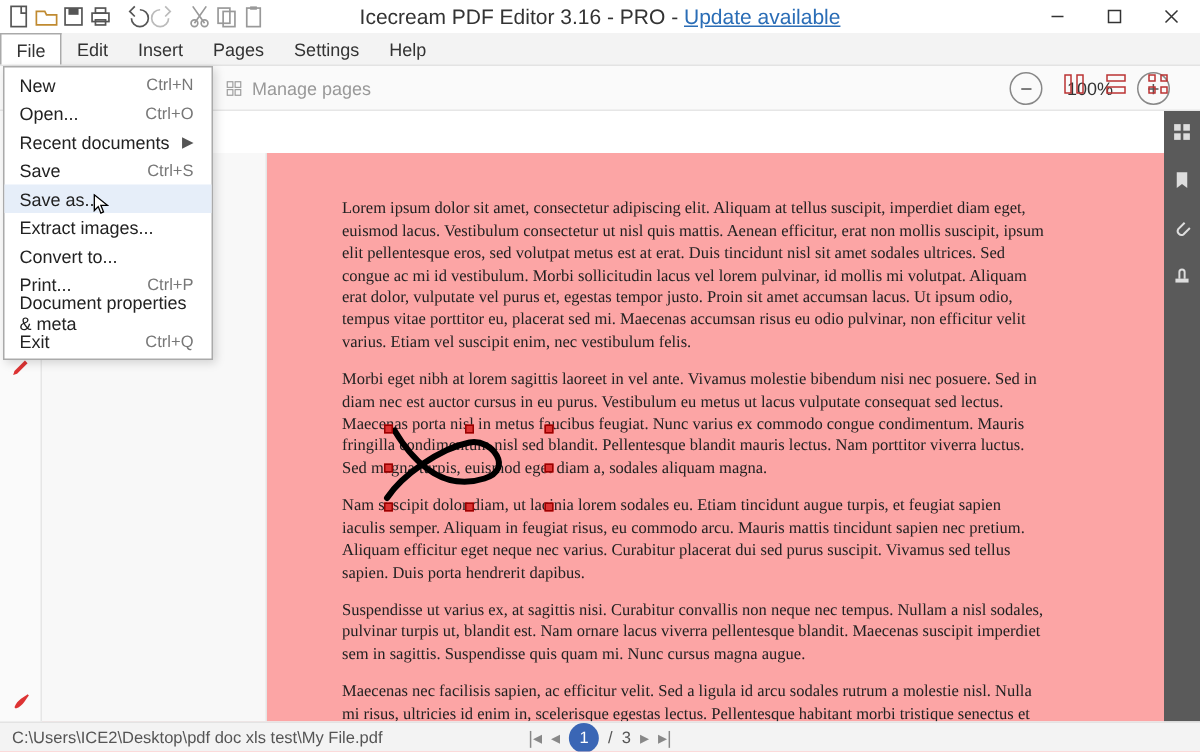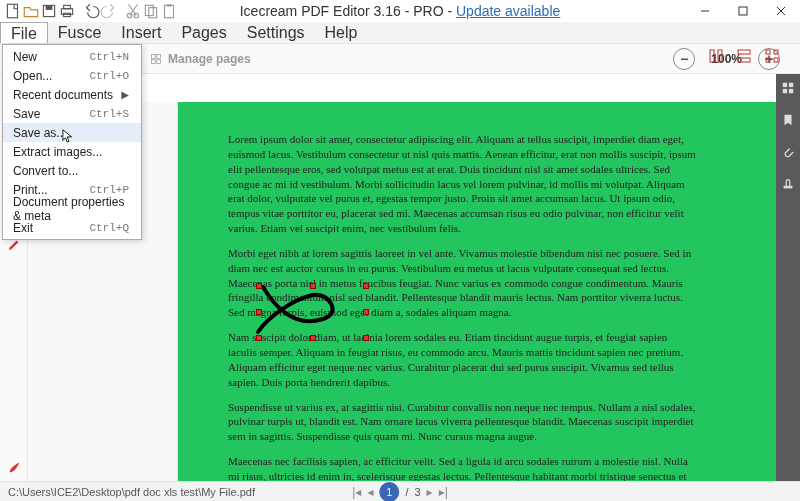--- a/index.html
+++ b/index.html
@@ -11,25 +11,25 @@
   .tb-ico { width: 18px; height: 18px; display: flex; align-items: center; justify-content: center; color: #444; }
   .tb-sep { width: 6px; }
   .titlebar-center { position: absolute; left: 0; right: 0; text-align: center; pointer-events: none; font-size: 14px; color: #333; }
   .titlebar-center a { color: #2a6db6; text-decoration: underline; pointer-events: auto; }
   .win-controls { margin-left: auto; display: flex; }
   .win-btn { width: 38px; height: 22px; display: flex; align-items: center; justify-content: center; font-size: 12px; color: #333; }
   .win-btn svg { width: 10px; height: 10px; }
 
   
   .menubar { height: 22px; background: #f3f3f3; display: flex; align-items: stretch; border-bottom: 1px solid #e3e3e3; }
-  .menu-item { padding: 0 10px; line-height: 22px; font-size: 16px; color: #333; }
+  .menu-item { padding: 0 10px; line-height: 22px; font-size: 12px; color: #333; }
   .menu-item.open { background: #fff; border: 1px solid #aaa; border-bottom: none; position: relative; z-index: 11; }
 
   
-  .subbar { height: 30px; background: #fafafa; border-bottom: 1px solid #e6e6e6; display: flex; align-items: center; position: relative; font-weight: bold; }
+  .subbar { height: 30px; background: #fafafa; border-bottom: 1px solid #e6e6e6; display: flex; align-items: center; position: relative; }
   .subbar-right { margin-left: auto; display: flex; align-items: center; gap: 10px; padding-right: 20px; }
   .zoom-btn { width: 22px; height: 22px; border: 1px solid #888; border-radius: 50%; display: flex; align-items: center; justify-content: center; color: #555; font-size: 14px; }
   .zoom-pct { font-size: 12px; padding: 0 6px; }
   .subbar-pg { display:flex; align-items:center; gap:6px; color:#999; font-size:12px; margin-left:150px; }
   .subbar-pg svg { width:12px; height:12px; }
   .stamp-row { position:absolute; right:20px; top:4px; display:flex; gap:12px; }
   .stamp-ico { width:16px; height:16px; color:#b33; }
 
   
   .tabsrow { height: 28px; background: #efefef; display: flex; align-items: stretch; border-bottom: 1px solid #ddd; padding-left: 120px; margin-top: 31px; }
@@ -43,31 +43,31 @@
   .ts-ico svg { width:14px; height:14px; }
   .ts-gap { flex:1; }
   .ts-red { color:#d33; }
 
   
   .rightstrip { position:absolute; right:0; top:74px; bottom:20px; width:24px; background:#5a5a5a; display:flex; flex-direction:column; align-items:center; padding-top:6px; gap:16px; }
   .rs-ico { color:#ddd; width:16px; height:16px; display:flex; align-items:center; justify-content:center; }
   .rs-ico svg { width:14px; height:14px; }
 
   
-  .doc-area { position:absolute; left:28px; right:24px; top:102px; bottom:20px; background:#22c55e; overflow:hidden; }
+  .doc-area { position:absolute; left:28px; right:24px; top:102px; bottom:20px; background:#fca5a5; overflow:hidden; }
   .doc-page { position:absolute; left:170px; right:30px; top:0; bottom:0; padding: 30px 50px 10px 30px; }
   .doc-page p { font-size: 11px; line-height: 1.35; color:#222; margin-bottom: 10px; font-family: Georgia, serif; text-align: left; }
   
   .desc-panel { position:absolute; left:0; top:0; width:150px; bottom:0; background:#f8f8f8; border-right:1px solid #e6e6e6; padding:6px 8px; font-size:11px; color:#555; }
 
   
   .file-menu { position:absolute; left:2px; top:44px; width:140px; background:#fff; border:1px solid #aaa; box-shadow: 2px 2px 6px rgba(0,0,0,.15); z-index:20; padding:2px 0; }
   .file-menu .mi { display:flex; align-items:center; justify-content:space-between; padding: 3px 12px 3px 10px; font-size:12px; color:#222; height:19px;}
   .file-menu .mi:hover, .file-menu .mi.hover { background:#e6eef9; }
-  .file-menu .mi .sc { color:#777; font-size:11px;font-family:Liberation Mono, monospace; }
+  .file-menu .mi .sc { color:#777; font-size:11px; }
   .file-menu .mi .arrow { color:#555; font-size:10px; }
 
   .cursor { position:absolute; left:62px; top:129px; z-index:25; pointer-events:none; }
   .cursor svg { width:14px; height:14px; }
 
   
   .statusbar { position:absolute; left:0; right:0; bottom:0; height:20px; background:#f3f3f3; border-top:1px solid #e3e3e3; display:flex; align-items:center; padding:0 8px; font-size:11px; color:#555; }
   .statusbar .nav { position:absolute; left:50%; transform:translateX(-50%); display:flex; align-items:center; gap:6px; }
   .nav-btn { color:#888; font-size:12px; }
   .nav-cur { width:20px; height:20px; border-radius:50%; background:#3a66b5; color:#fff; display:flex; align-items:center; justify-content:center; font-size:11px; }
@@ -158,21 +158,21 @@
     <div class="win-btn">
         <svg viewBox="0 0 10 10">
           <path d="M1 1l8 8M9 1l-8 8" stroke="#333"></path>
         </svg>
       </div>
   </div>
 </div>
 
 <div class="menubar">
   <div class="menu-item open">File</div>
-  <div class="menu-item">Fusce</div>
+  <div class="menu-item">Edit</div>
   <div class="menu-item">Insert</div>
   <div class="menu-item">Pages</div>
   <div class="menu-item">Settings</div>
   <div class="menu-item">Help</div>
 </div>
 
 <div class="subbar">
   <div class="subbar-pg">
     <svg viewBox="0 0 16 16">
         <rect x="2" y="2" width="5" height="5" fill="none" stroke="#999"></rect>

